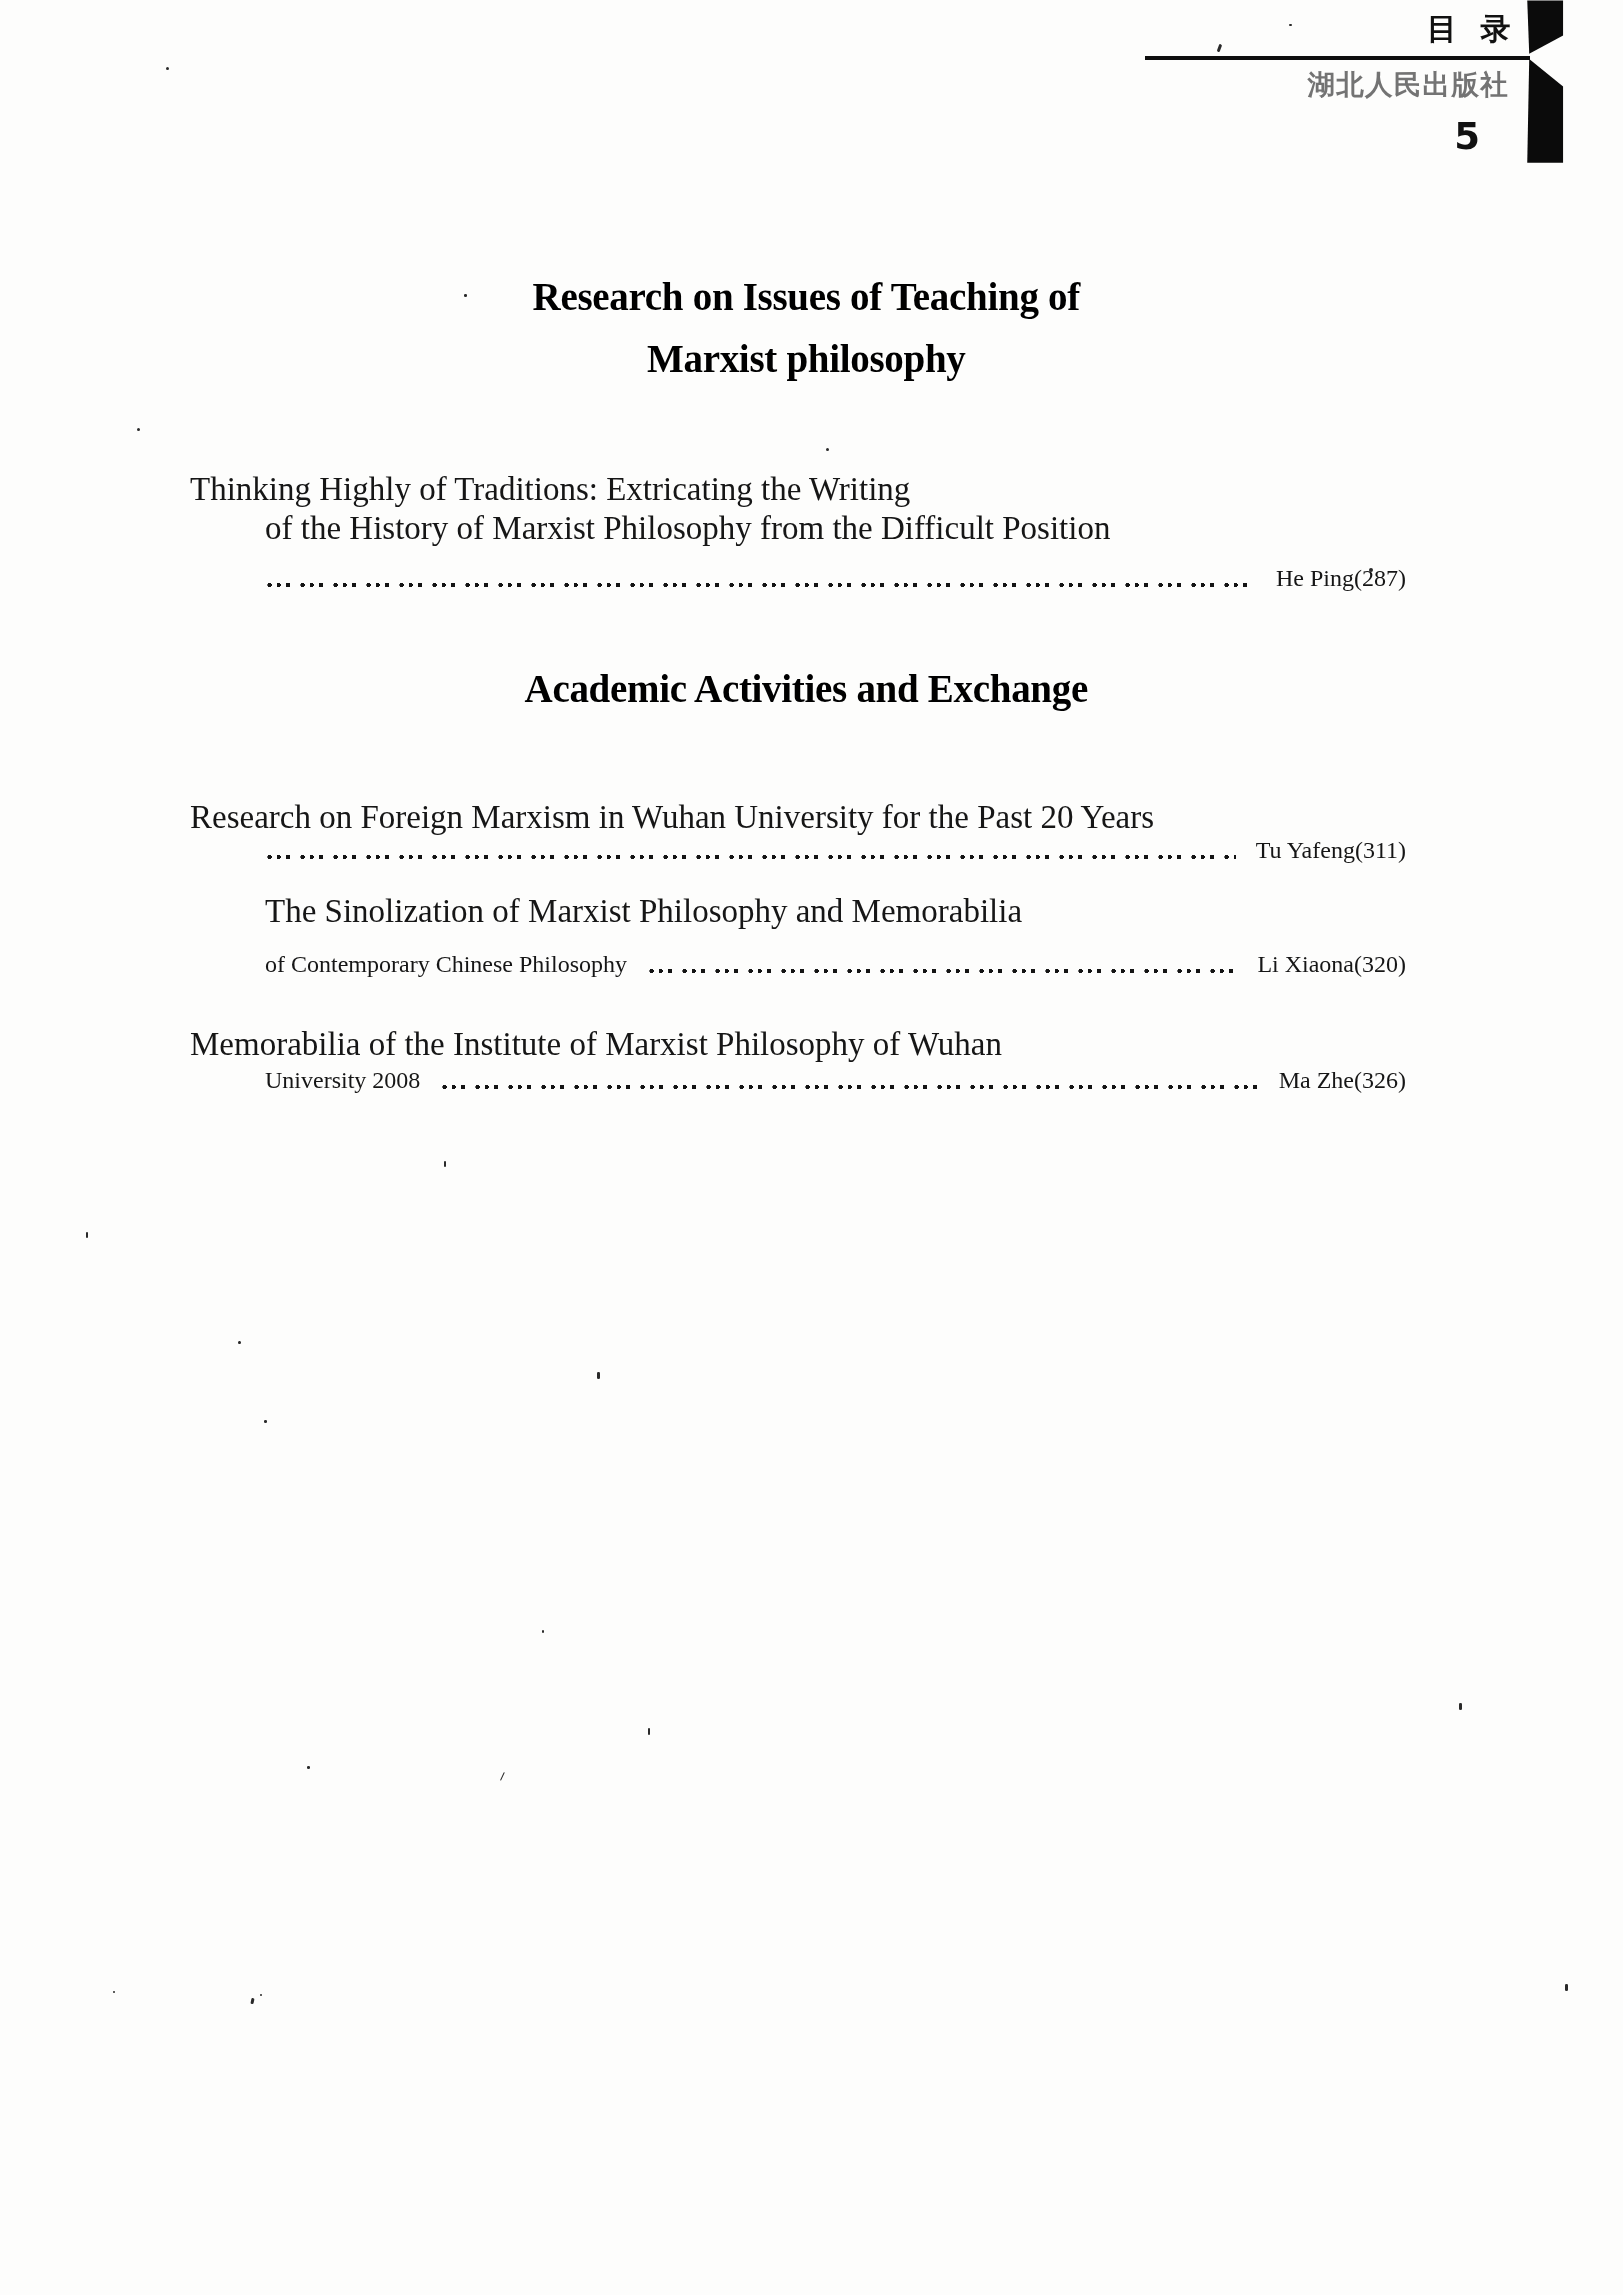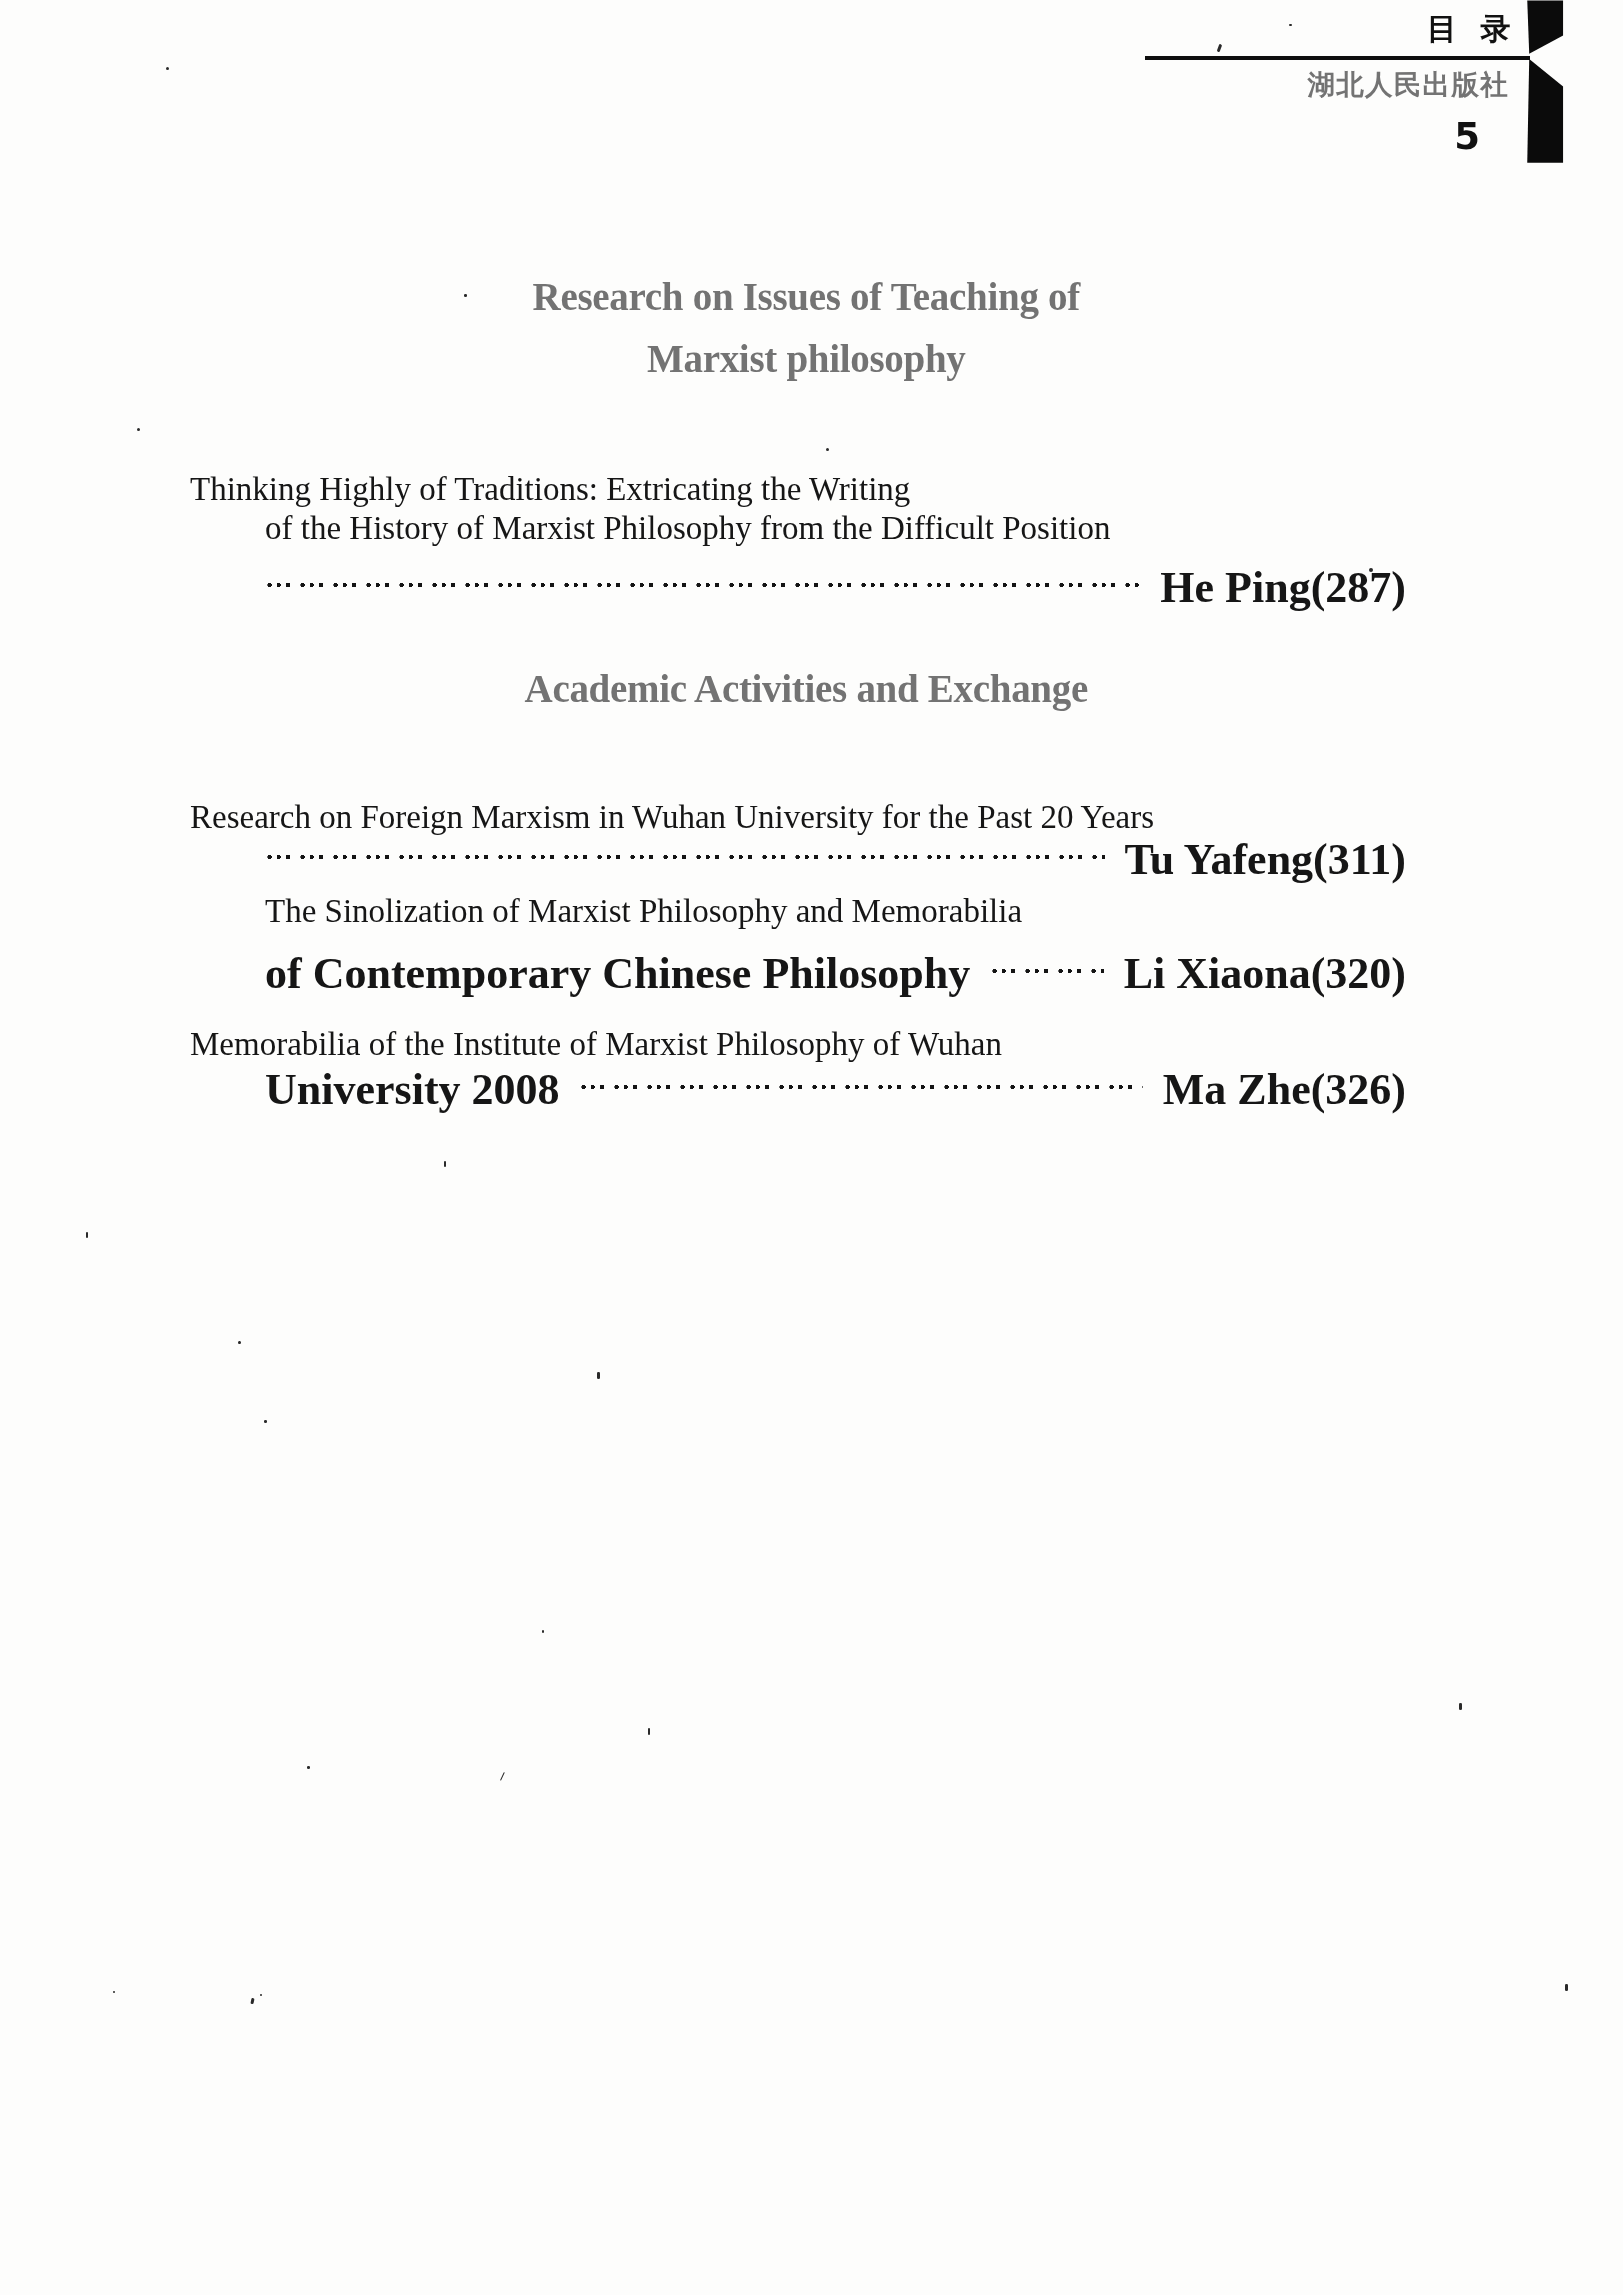--- a/index.html
+++ b/index.html
@@ -32,36 +32,36 @@
     position:absolute;top:118px;right:143px;
     font-family:"DejaVu Sans", sans-serif;
     font-size:37px;line-height:1;font-weight:bold;color:#111;
   }
   .bookmark{position:absolute;left:1524px;top:0;}
   
   .sec-heading{
     position:absolute;left:0;right:10.5px;
     text-align:center;
     font-size:39px;line-height:1;font-weight:bold;
-    letter-spacing:-0.3px;color:#737373;
+    letter-spacing:-0.3px;color:#000000;
     white-space:nowrap;
   }
   
   .entry-line{
     position:absolute;
     font-size:33px;line-height:1;
     color:#161616;white-space:nowrap;
   }
   .ind0{left:190px;margin-top:16px;}
   .ind1{left:265px;}
   
   .dotrow{
     position:absolute;left:265px;right:217px;
     display:flex;align-items:stretch;
-    font-size:44px;line-height:1;color:#161616;font-weight:bold;
+    font-size:24px;line-height:1;color:#161616;
   }
   .dotrow .lead-text{white-space:nowrap;}
   .dots{
     flex:1;height:33px;align-self:flex-start;
     background-image:
       radial-gradient(circle 2.2px at 4.6px  19px, #141414 97%, rgba(0,0,0,0) 100%),
       radial-gradient(circle 2.2px at 13.7px 19px, #141414 97%, rgba(0,0,0,0) 100%),
       radial-gradient(circle 2.2px at 23px 19px, #141414 97%, rgba(0,0,0,0) 100%);
     background-size:33px 100%;
     background-repeat:repeat-x;

